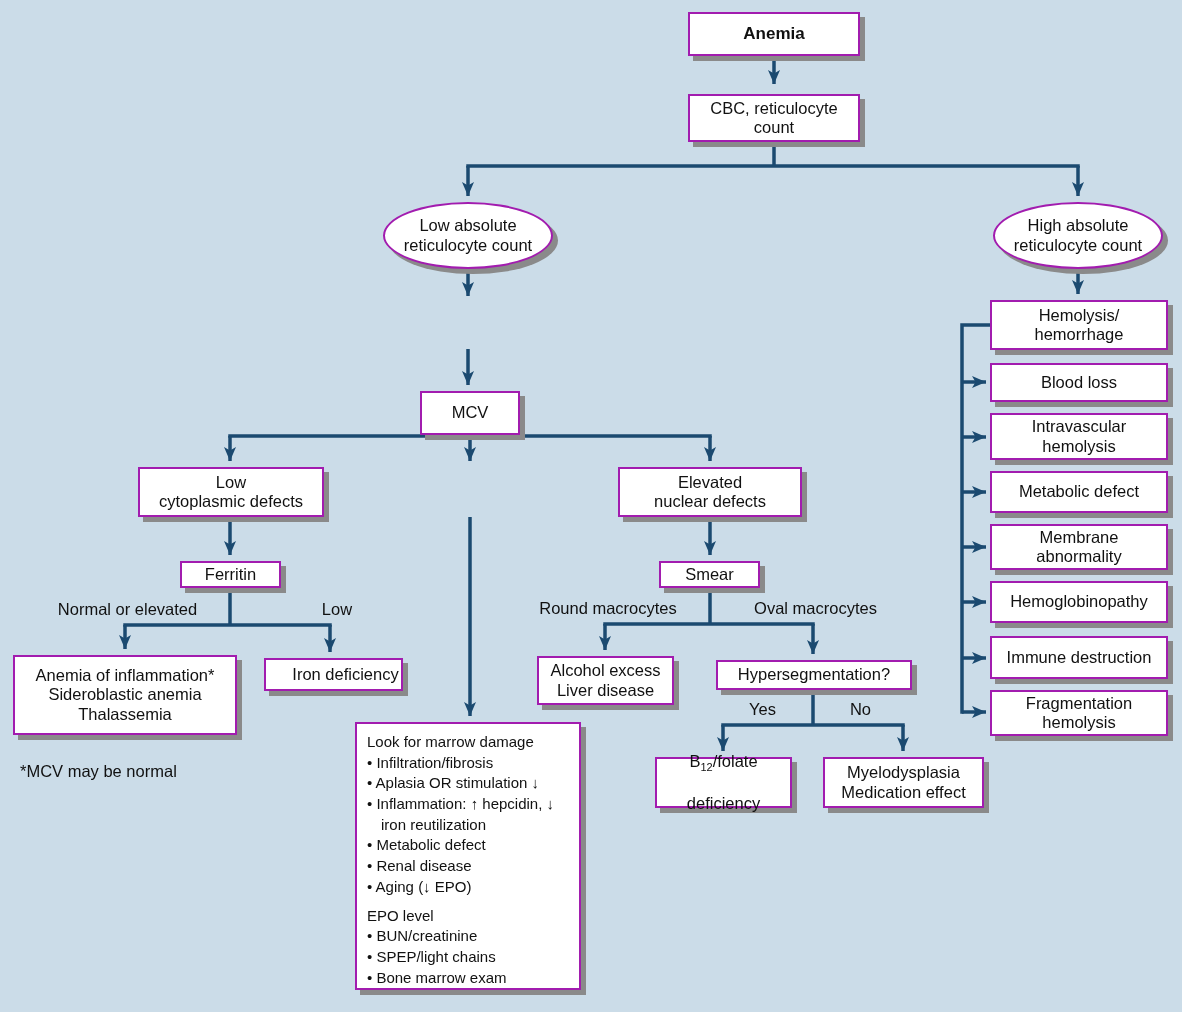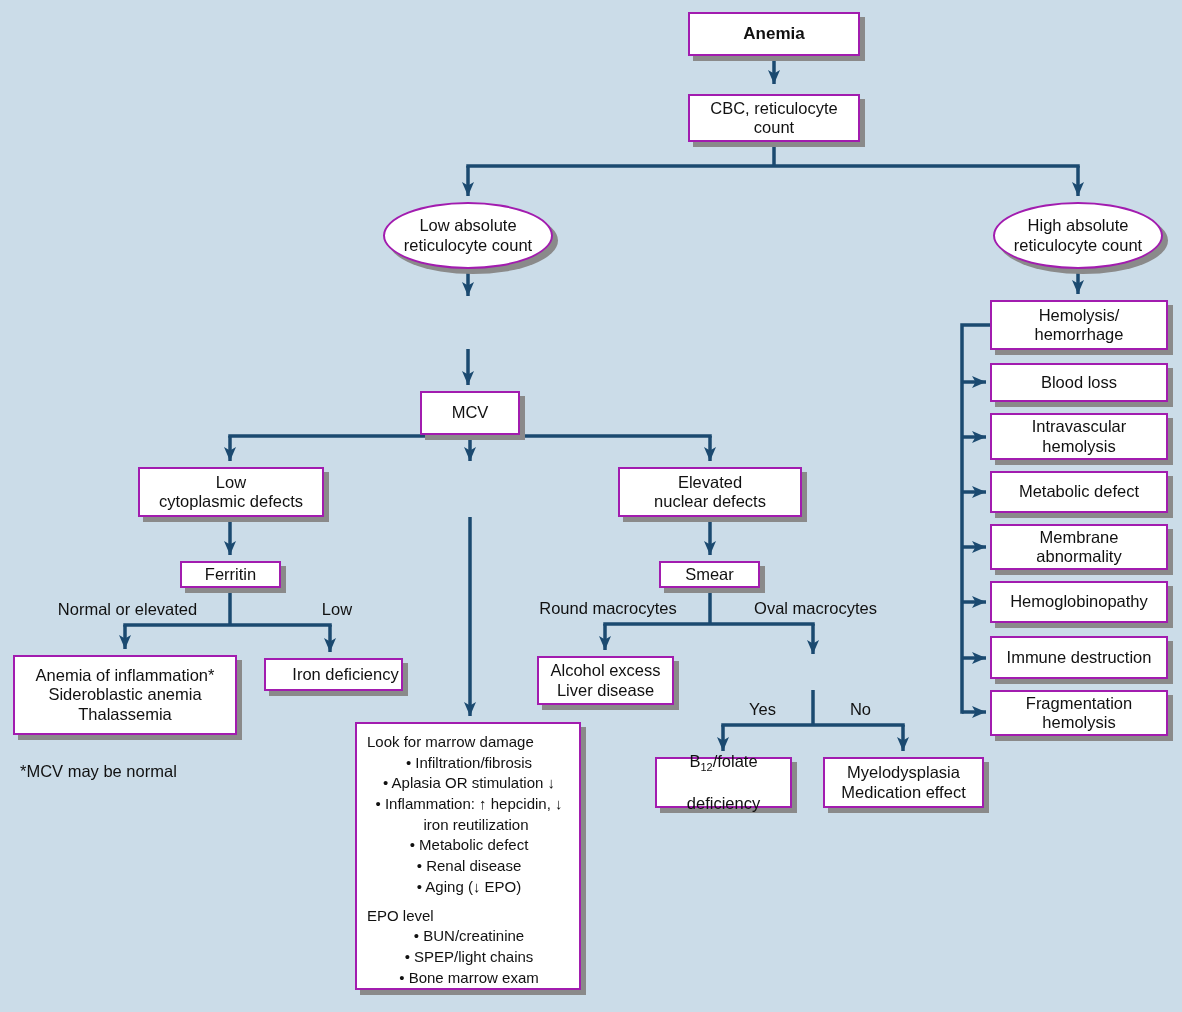--- a/index.html
+++ b/index.html
@@ -38,21 +38,21 @@
     font-size:16.5px;
     z-index:2;
     white-space:nowrap;
   }
   .marrow{
     align-items:flex-start;justify-content:flex-start;
     text-align:left;
     padding:8px 8px 8px 10px;
     font-size:15px;line-height:1.38;
   }
-  .bullet{padding-left:14px;text-indent:-14px;text-align:center;}
+  .bullet{padding-left:14px;text-indent:-14px;}
   .bullet::before{content:"• ";}
   .epo-sub{margin-top:8px;}
   sub.sub{font-size:11px;}
 </style>
 </head>
 <body>
 
 <div id="canvas">
 
   <svg id="connectors" width="1182" height="1012" viewBox="0 0 1182 1012">
@@ -180,20 +180,23 @@
   </div>
 
   <div class="edge-label" style="left:523px;top:599px;width:170px;">Round macrocytes</div>
   <div class="edge-label" style="left:738px;top:599px;width:155px;">Oval macrocytes</div>
 
   <div class="node" style="left:537px;top:656px;width:137px;height:49px;">
     <span class="txt">Alcohol excess
 Liver disease</span>
   </div>
 
+  <div class="node" style="left:716px;top:660px;width:196px;height:30px;">
+    <span class="txt">Hypersegmentation?</span>
+  </div>
 
   <div class="edge-label" style="left:735px;top:700px;width:55px;">Yes</div>
   <div class="edge-label" style="left:838px;top:700px;width:45px;">No</div>
 
   <div class="node" style="left:655px;top:757px;width:137px;height:51px;">
     <div class="txt">
       <div><span>B</span><sub class="sub">12</sub><span>/folate</span></div>
       <div>deficiency</div>
     </div>
   </div>

